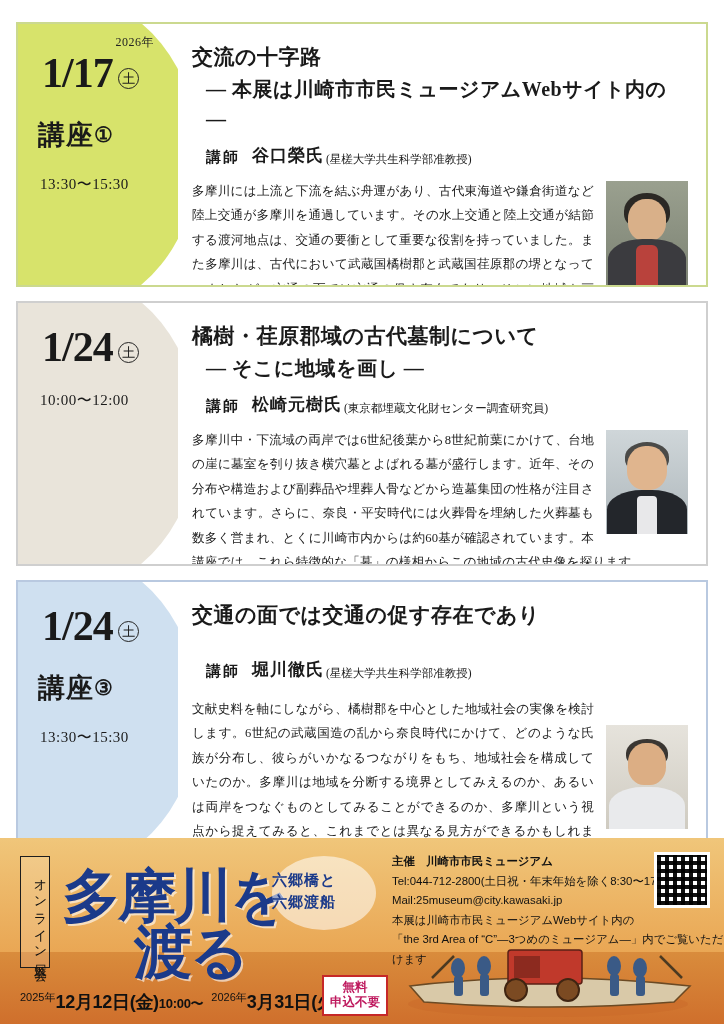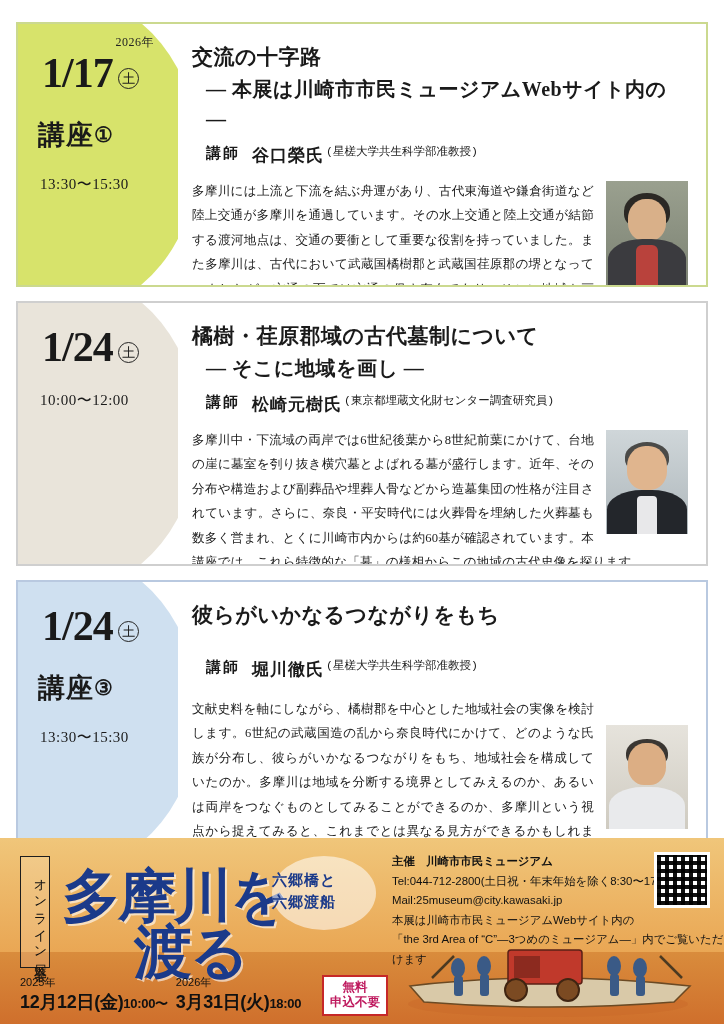--- a/index.html
+++ b/index.html
@@ -115,23 +115,22 @@
     font-size: 20px;
     font-weight: bold;
     line-height: 1.5;
     letter-spacing: 0.5px;
     padding-left: 14px;
   }
   .speaker {
     margin-top: 10px;
     font-size: 14px;
     display: flex;
-    align-items: flex-start;
+    align-items: flex-end;
     padding-left: 14px;
-    font-family: Liberation Mono, monospace;
   }
   .speaker .lbl {
     font-weight: bold;
     font-size: 15px;
     letter-spacing: 2px;
     margin-right: 12px;
   }
   .speaker .nm {
     font-weight: bold;
     font-size: 17px;
@@ -263,21 +262,21 @@
   .dates {
     position: absolute;
     left: 20px; bottom: 10px;
     font-family: "Liberation Sans", sans-serif;
     color: #111;
   }
   .dates .yr { font-size: 11px; }
   .dates .ln { font-size: 18px; font-weight: bold; letter-spacing: -0.3px; }
   .dates .ln .sm { font-size: 13px; }
   .dates .row2 { display: flex; align-items: flex-end; gap: 8px; }
-  .dates .grp { display: flex; flex-direction: column; }
+  .dates .grp { display: flex; flex-direction: row; }
   .freebox {
     position: absolute;
     left: 322px; bottom: 8px;
     border: 2px solid #c62828;
     color: #be185d;
     font-size: 12.5px;
     font-weight: bold;
     line-height: 1.25;
     text-align: center;
     padding: 3px 6px;
@@ -371,21 +370,21 @@
         <span>1/24</span>
         <span class="dow">土</span>
       </div>
       <div class="kouza">
         <span>講座</span><span class="num">③</span>
       </div>
       <div class="times">13:30〜15:30</div>
     </div>
   </div>
   <div class="content">
-    <div class="title">彼らがいかなるつながりをもち</div>
+    <div class="title">交通の面では交通の促す存在であり</div>
     <div class="speaker" style="margin-top:26px;">
       <span class="lbl">講師</span>
       <span class="nm">堀川徹氏</span>
       <span class="aff">(星槎大学共生科学部准教授)</span>
     </div>
     <div class="body-wrap" style="margin-top:16px;">
       <div class="portrait" style="margin-top:28px;">
         <div class="bg" style="background:linear-gradient(180deg,#e6e3dc 0%,#cfcbc1 100%)"></div>
         <div class="hair" style="width:42px;height:28px;top:14px;background:#3a3632;"></div>
         <div class="head" style="width:38px;height:42px;top:18px;background:#dcae84;"></div>

